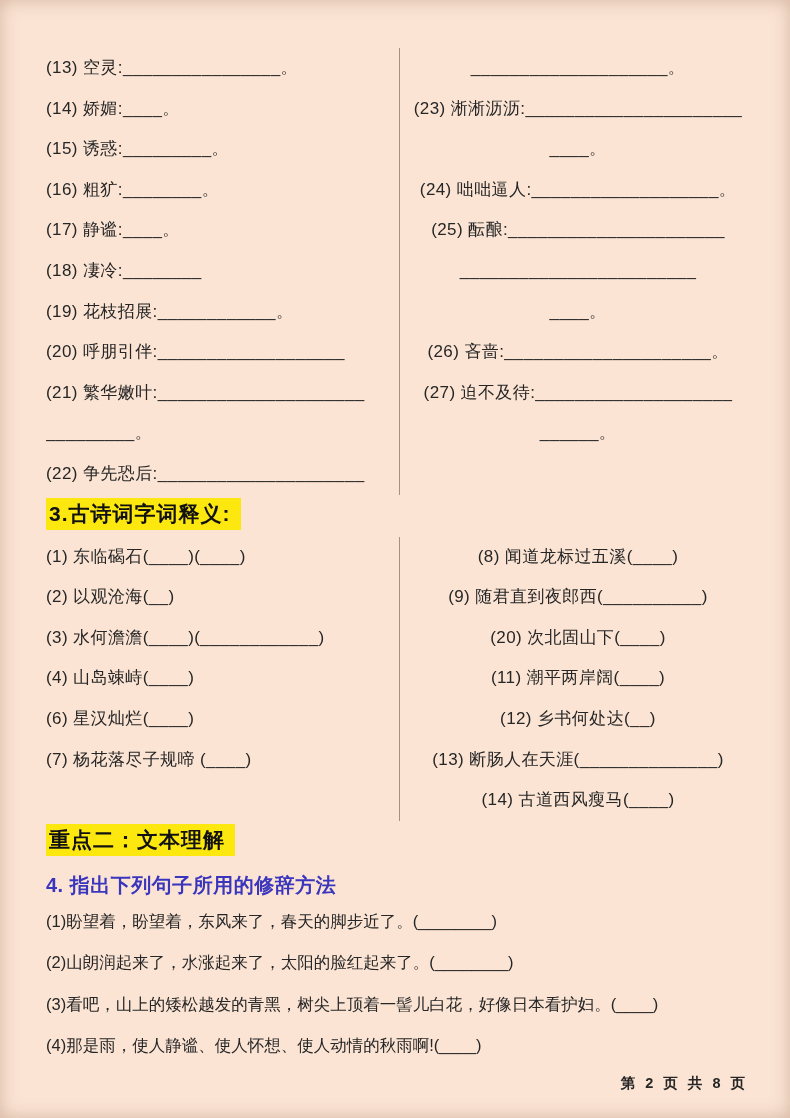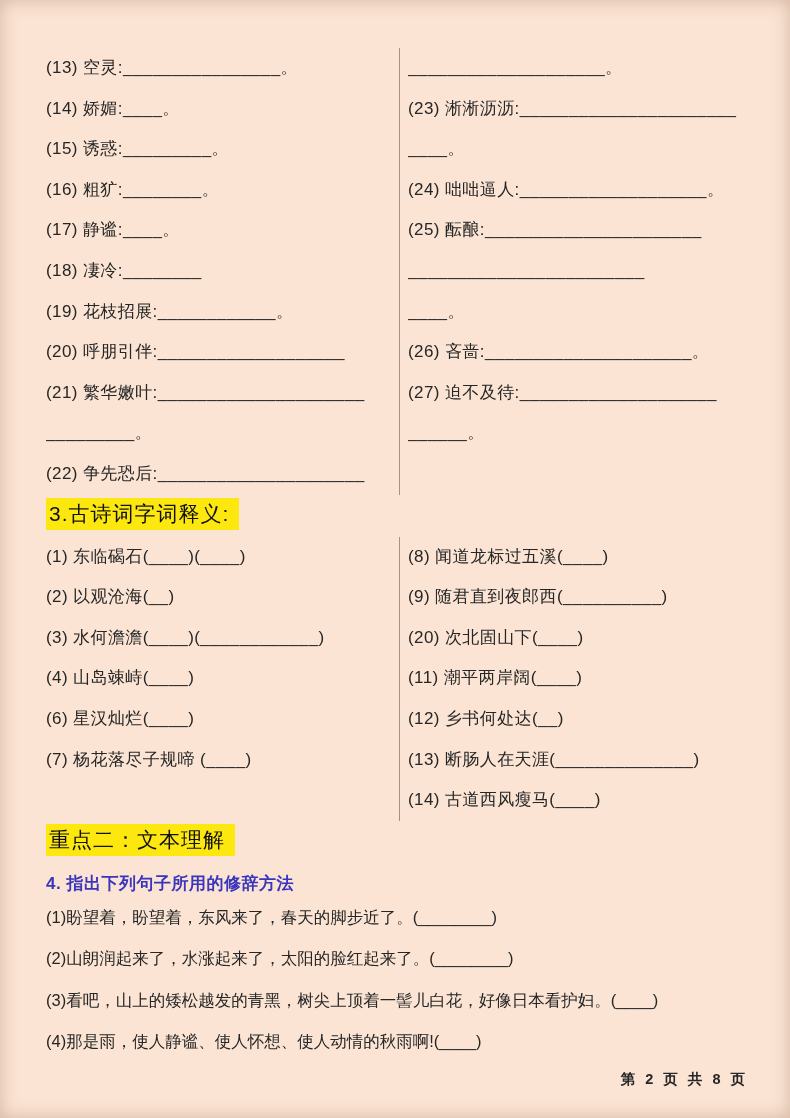--- a/index.html
+++ b/index.html
@@ -20,44 +20,44 @@
     overflow: hidden;
     box-shadow: inset 0 0 18px rgba(150,105,80,.38);
   }
   .page {
     width: 100%;
     height: 100%;
     padding: 48px 42px 0 46px;
   }
   .cols { display: flex; align-items: stretch; }
   .col-left { width: 353px; flex: none; }
-  .col-right { flex: 1; padding-left: 8px; border-left: 1px solid var(--divider); }
+  .col-right { flex: 1; padding-left: 8px; border-left: 1px solid var(--divider); text-align: center; }
   .line {
     font-size: 17px;
     line-height: 40.6px;
     height: 40.6px;
     white-space: nowrap;
     overflow: hidden;
     letter-spacing: .4px;
   }
   .hl-heading {
     display: inline-block;
     background: var(--hl);
     color: #111;
-    font-weight: normal;
+    font-weight: bold;
     font-size: 21px;
     line-height: 26px;
     padding: 3px 10px 3px 3px;
     margin: 3px 0 7px 0;
     letter-spacing: 1px;
   }
   .blue-heading {
     color: var(--blue);
     font-weight: bold;
-    font-size: 17px;
+    font-size: 20px;
     margin: 9px 0 2px 0;
     letter-spacing: .5px;
   }
   .sentence {
     font-size: 16.5px;
     line-height: 41.5px;
     height: 41.5px;
     white-space: nowrap;
     overflow: hidden;
   }

